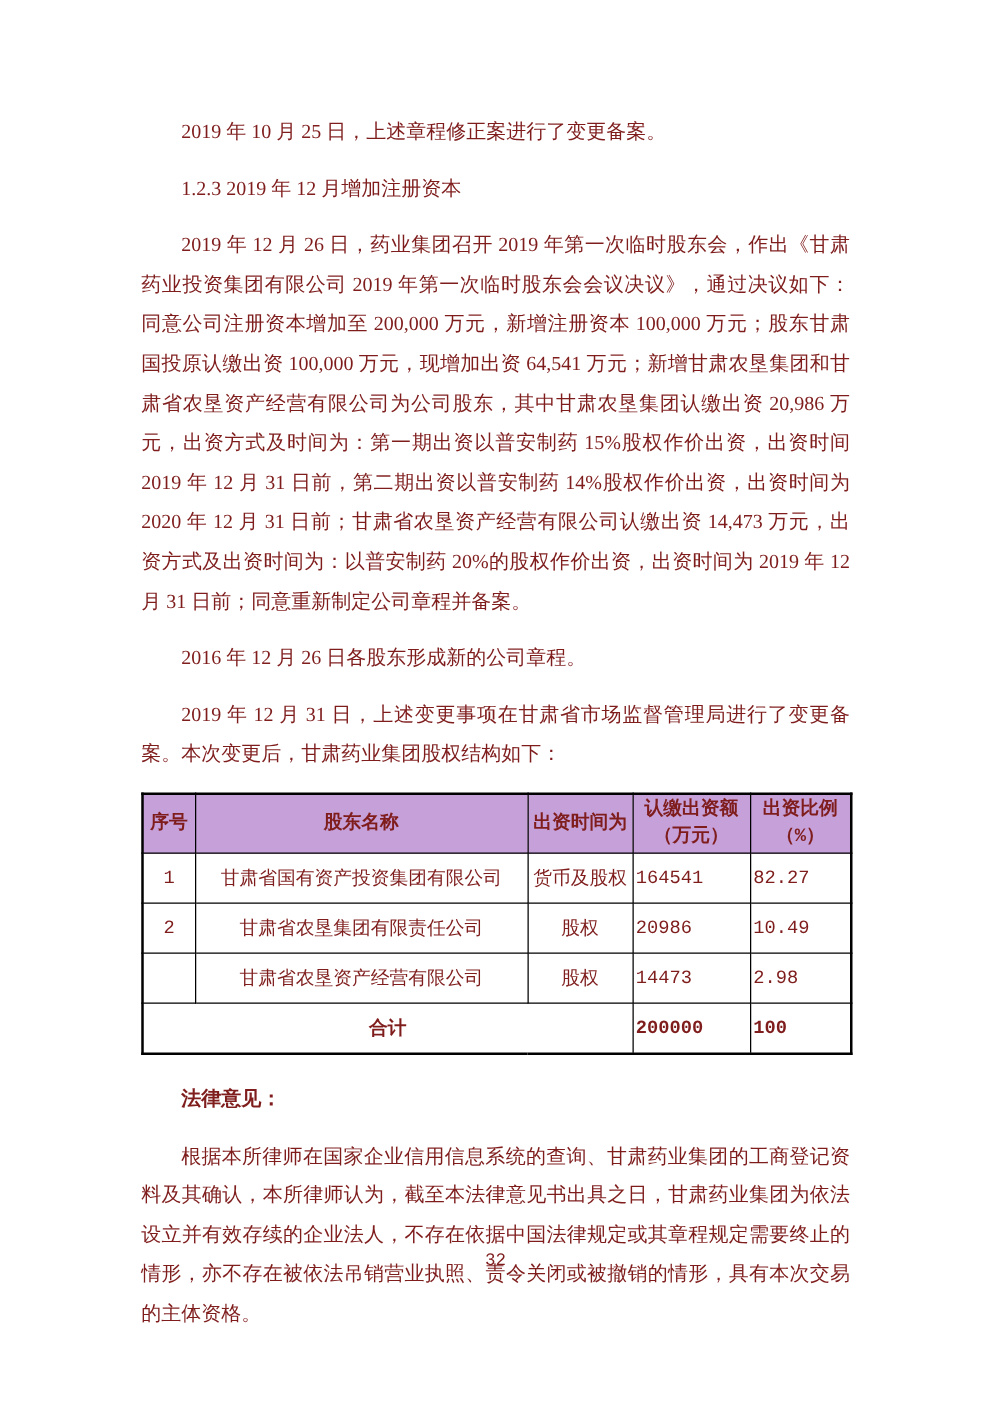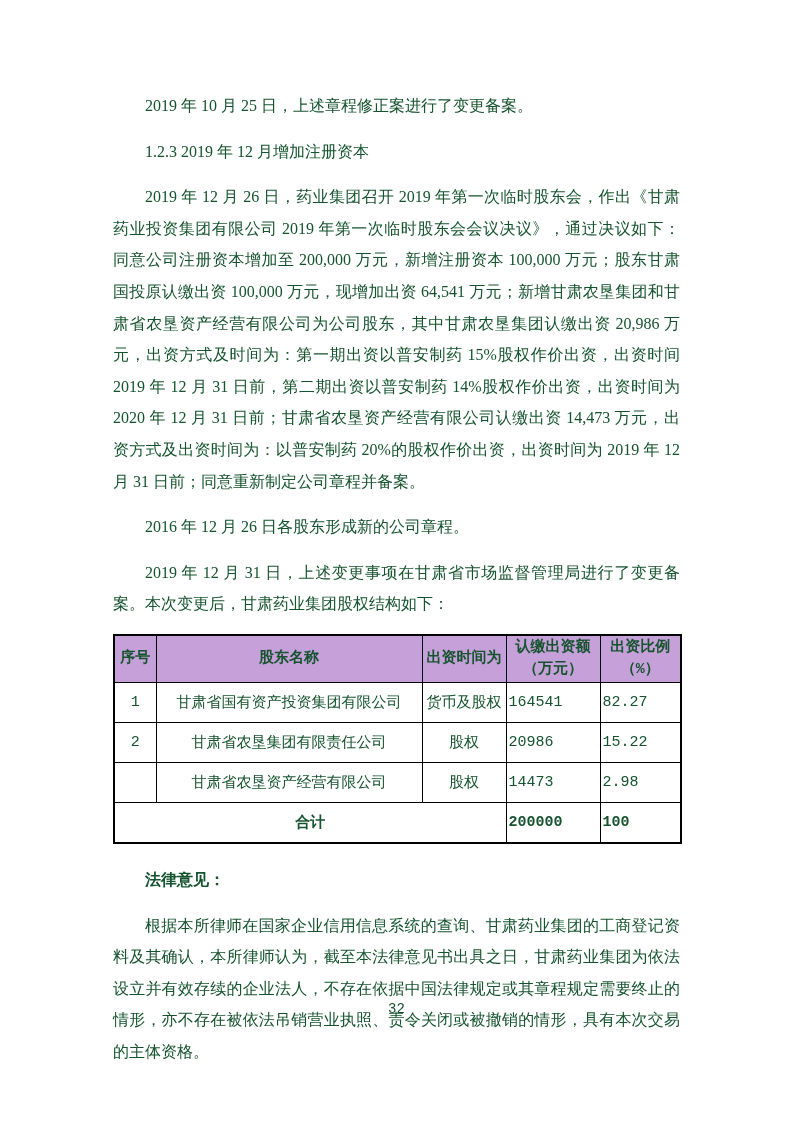--- a/index.html
+++ b/index.html
@@ -10,21 +10,21 @@
   .page {
     position: relative;
     width: 793px;
     height: 1122px;
     margin: 0 auto;
     background: #ffffff;
     box-sizing: border-box;
     padding: 90px 113px 0 113px;
     overflow: hidden;
     font-family: "Liberation Serif", "DejaVu Serif", serif;
-    color: #14532d;
+    color: #7f1d1d;
   }
   .para {
     margin: 0 0 14px 0;
     font-size: 16px;
     line-height: 31.6px;
     text-align: justify;
     text-indent: 2em;
     word-break: break-word;
   }
   .para.bold {
@@ -113,21 +113,21 @@
         <td class="c">甘肃省国有资产投资集团有限公司</td>
         <td class="c">货币及股权</td>
         <td class="num">164541</td>
         <td class="num">82.27</td>
       </tr>
       <tr>
         <td class="c">2</td>
         <td class="c">甘肃省农垦集团有限责任公司</td>
         <td class="c">股权</td>
         <td class="num">20986</td>
-        <td class="num">15.22</td>
+        <td class="num">10.49</td>
       </tr>
       <tr>
         <td class="c"></td>
         <td class="c">甘肃省农垦资产经营有限公司</td>
         <td class="c">股权</td>
         <td class="num">14473</td>
         <td class="num">2.98</td>
       </tr>
       <tr class="total-row">
         <td class="c" colspan="3">合计</td>

